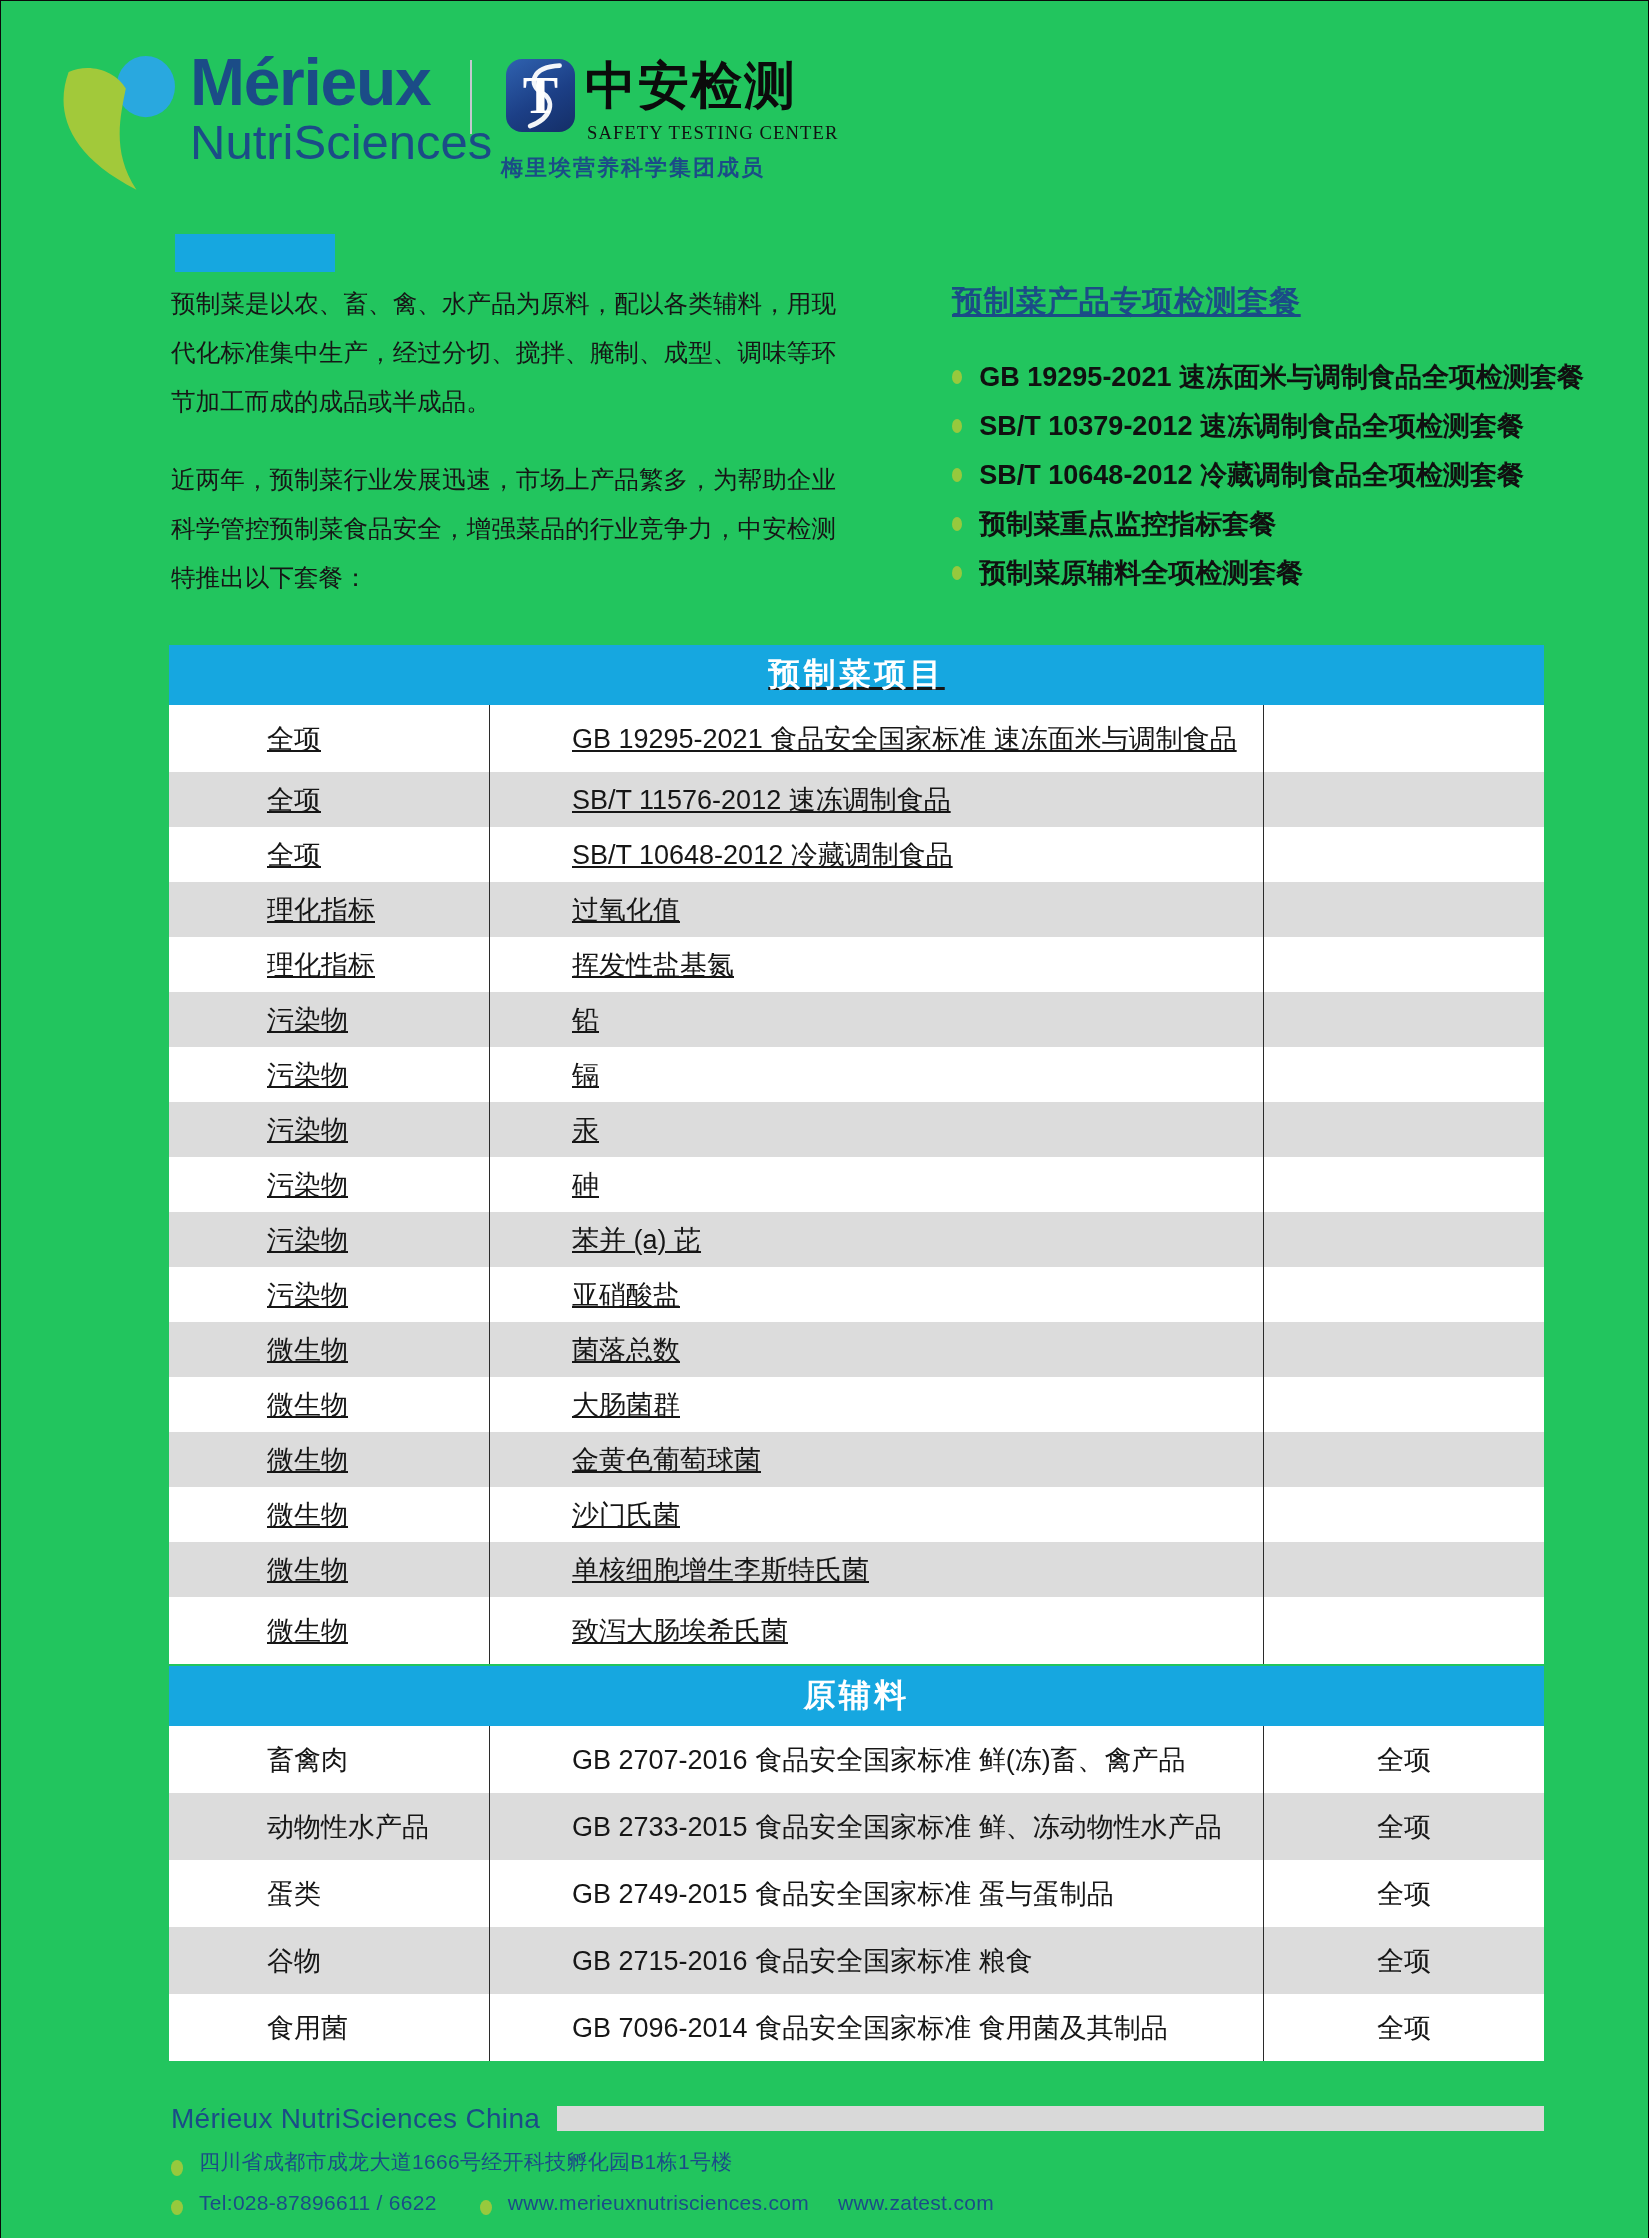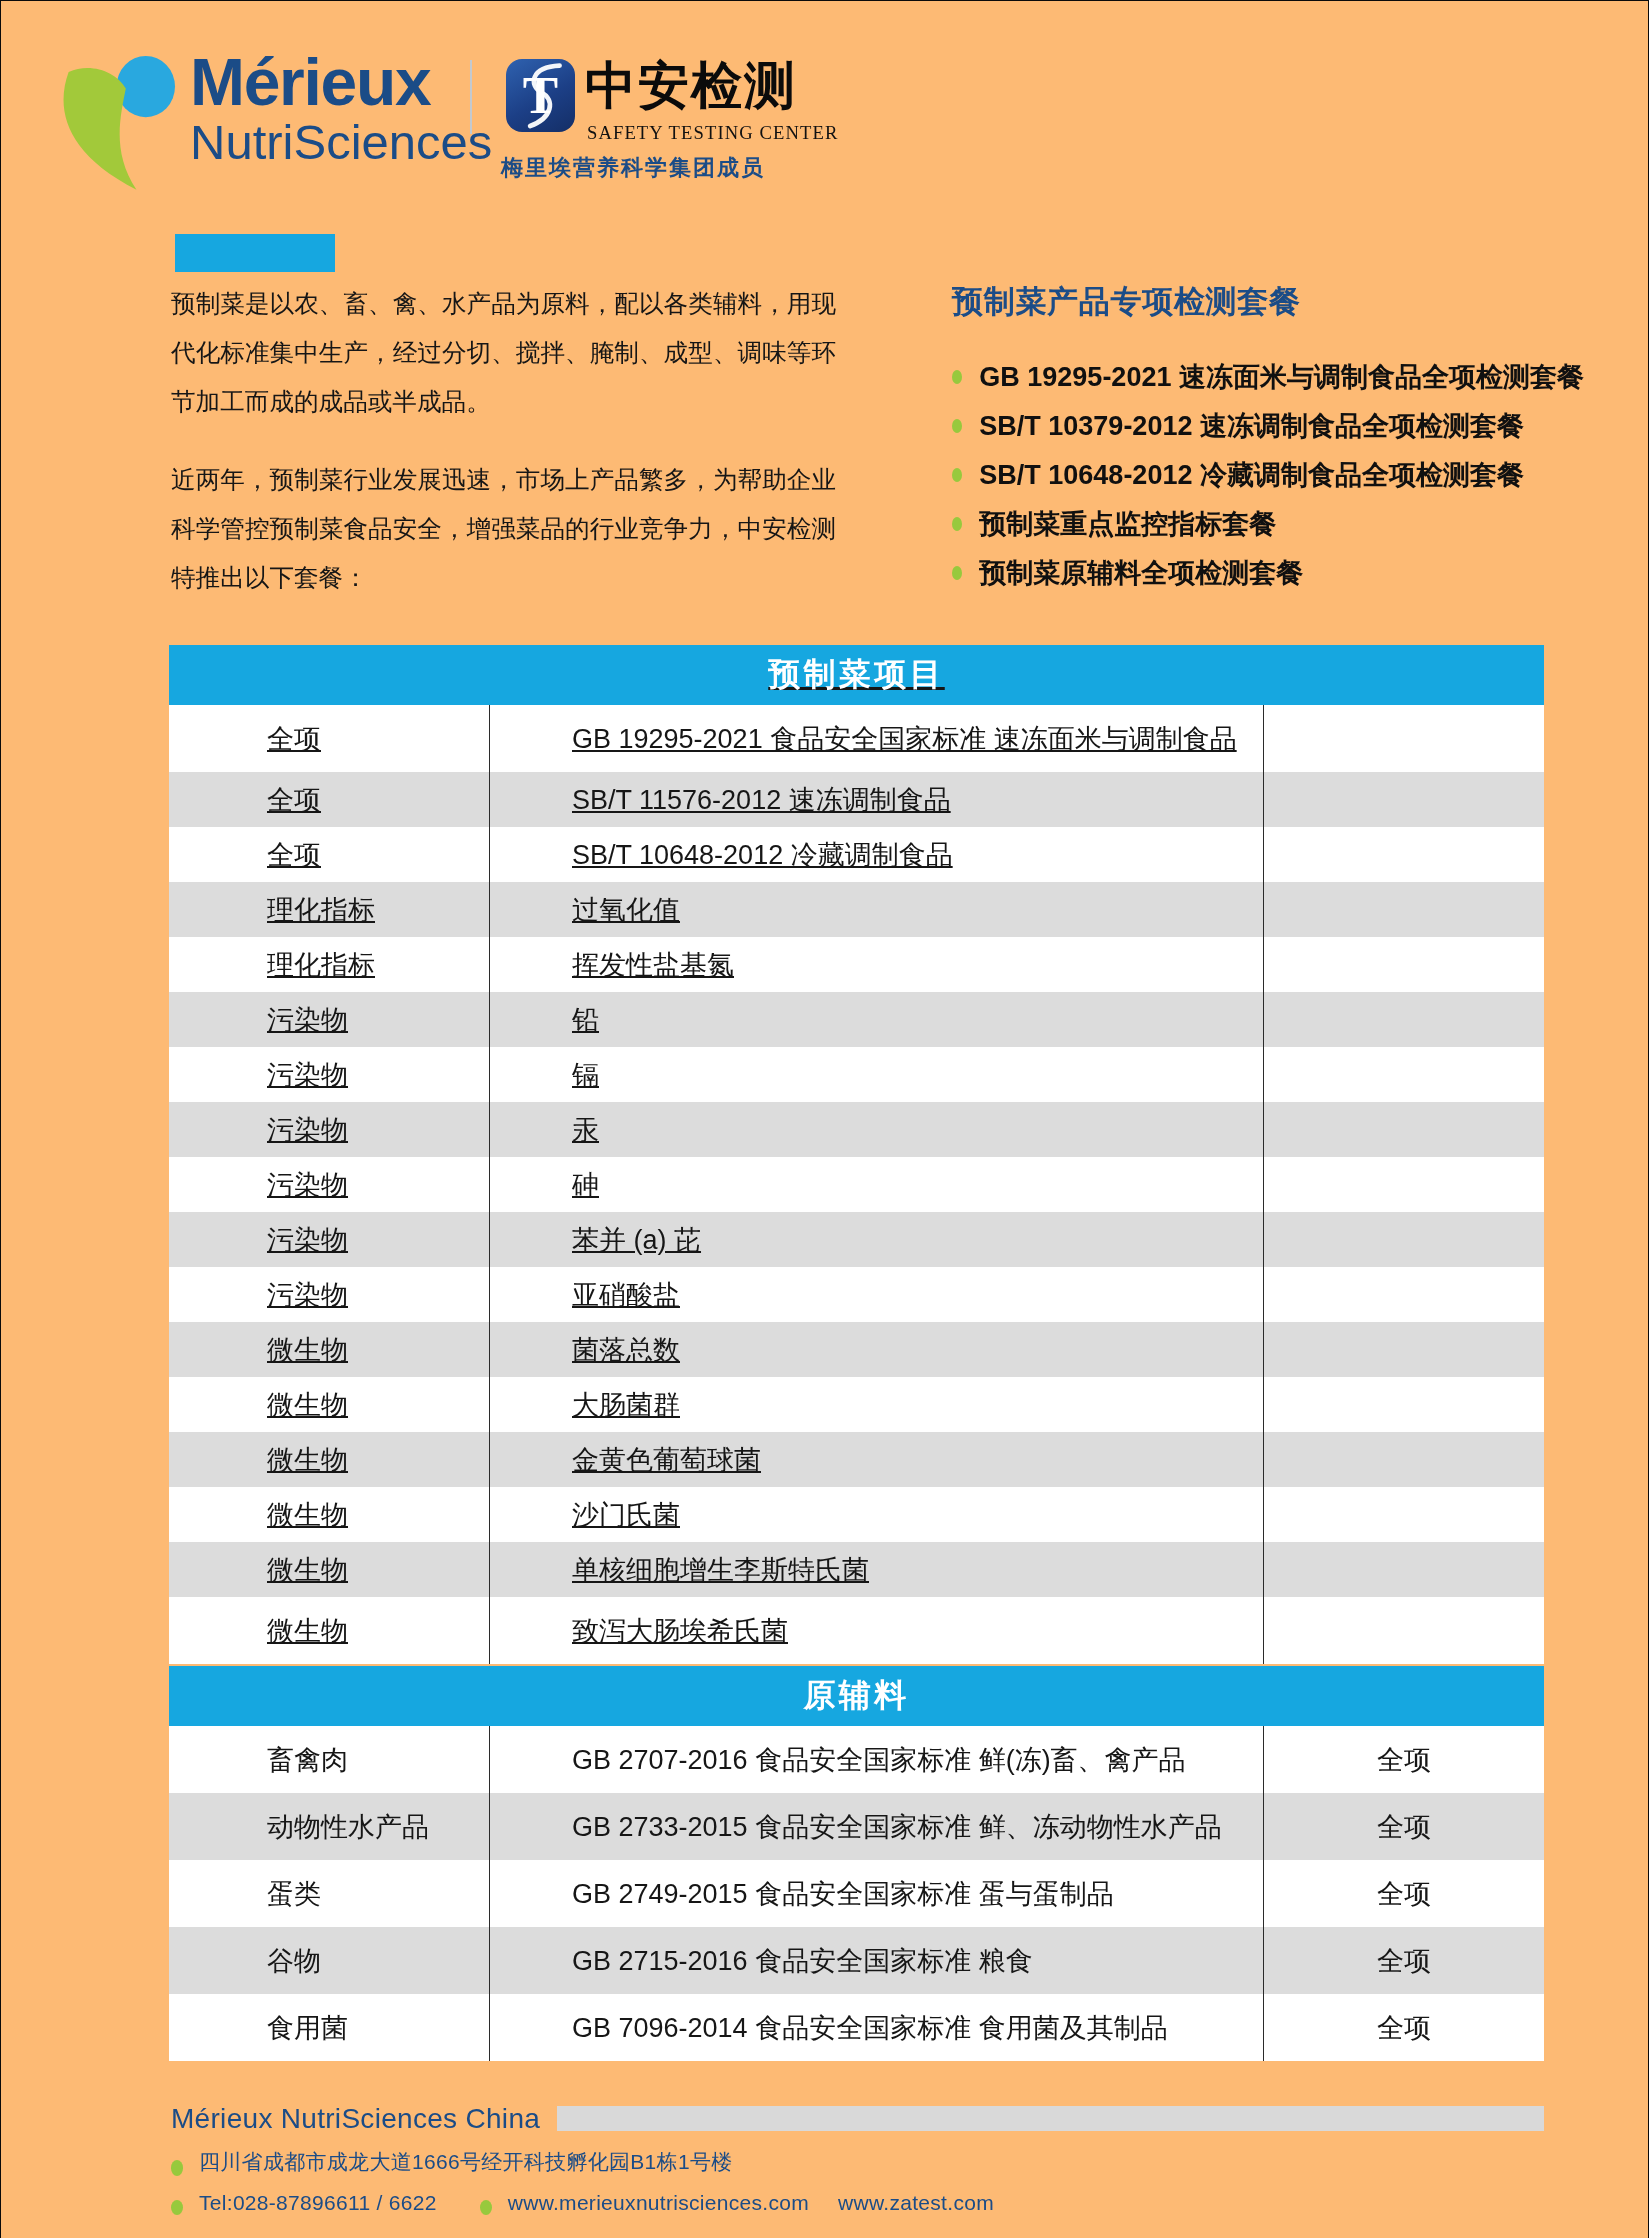--- a/index.html
+++ b/index.html
@@ -1,18 +1,18 @@
 <!DOCTYPE html>
 <html style="font-size:10.6px"><head>
 <meta charset="utf-8">
 <style>
   html,body{margin:0;padding:0;background:#f0f0f0;}
   .page{
     position:relative;width:1649px;height:2239px;margin:0 auto;
-    background:#fdba74;border:1.3px solid #0a0a0a;box-sizing:border-box;
+    background:#22c55e;border:1.3px solid #0a0a0a;box-sizing:border-box;
     font-family:"Liberation Sans","DejaVu Sans",sans-serif;color:#161616;
     overflow:hidden;
   }
   
   .hdr{position:absolute;left:57px;top:47px;width:798px;height:153px;}
   .leaf{position:absolute;left:0;top:4px;width:123px;height:143px;}
   .wordmark{position:absolute;left:132px;top:1.3px;color:#1b4c87;}
   .wm1{font-size:66px;font-weight:bold;letter-spacing:-1.3px;line-height:1.02;}
   .wm2{font-size:49px;font-weight:normal;letter-spacing:0;line-height:1.0;margin-top:1.3px;}
   .logo-divider{position:absolute;left:412px;top:12px;width:2px;height:74px;background:#c3c9cf;}
@@ -29,21 +29,21 @@
   .za-en{position:absolute;left:529px;top:74px;font-family:"Liberation Serif","DejaVu Serif",serif;
          font-size:18.6px;color:#111;letter-spacing:1.1px;white-space:nowrap;}
   .za-member{position:absolute;left:443px;top:105px;font-size:22px;font-weight:bold;color:#1b4c87;letter-spacing:2px;white-space:nowrap;}
   
   .accent-bar{position:absolute;left:174px;top:233px;width:160px;height:38px;background:#16a7e0;}
   
   .intro{position:absolute;left:170px;top:278px;width:665px;}
   .intro p{margin:0 0 29px 0;font-size:24.6px;line-height:49px;text-align:justify;color:#161616;}
   
   .packages{position:absolute;left:951px;top:282px;width:625px;}
-  .pkg-title{margin:0 0 32px 0;font-size:31px;font-weight:bold;color:#1b4c87;letter-spacing:0.7px;line-height:1.2;}
+  .pkg-title{margin:0 0 32px 0;font-size:31px;font-weight:bold;color:#1b4c87;letter-spacing:0.7px;line-height:1.2;text-decoration:underline;}
   .pkg-item{display:flex;align-items:center;height:49px;}
   .dot{flex:none;width:10px;height:14px;border-radius:50%;background:#97c93d;margin-right:17.3px;}
   .pkg-label{font-size:27px;font-weight:bold;color:#101010;white-space:nowrap;}
   
   .table{position:absolute;left:168px;width:1375px;}
   .t1{top:644px;text-decoration:underline;}
   .t2{top:1665px;}
   .t-head{height:60px;background:#16a7e0;color:#ffffff;font-size:32px;font-weight:bold;
           display:flex;align-items:center;justify-content:center;letter-spacing:3.3px;}
   .t-row{display:flex;align-items:stretch;background:#ffffff;}

